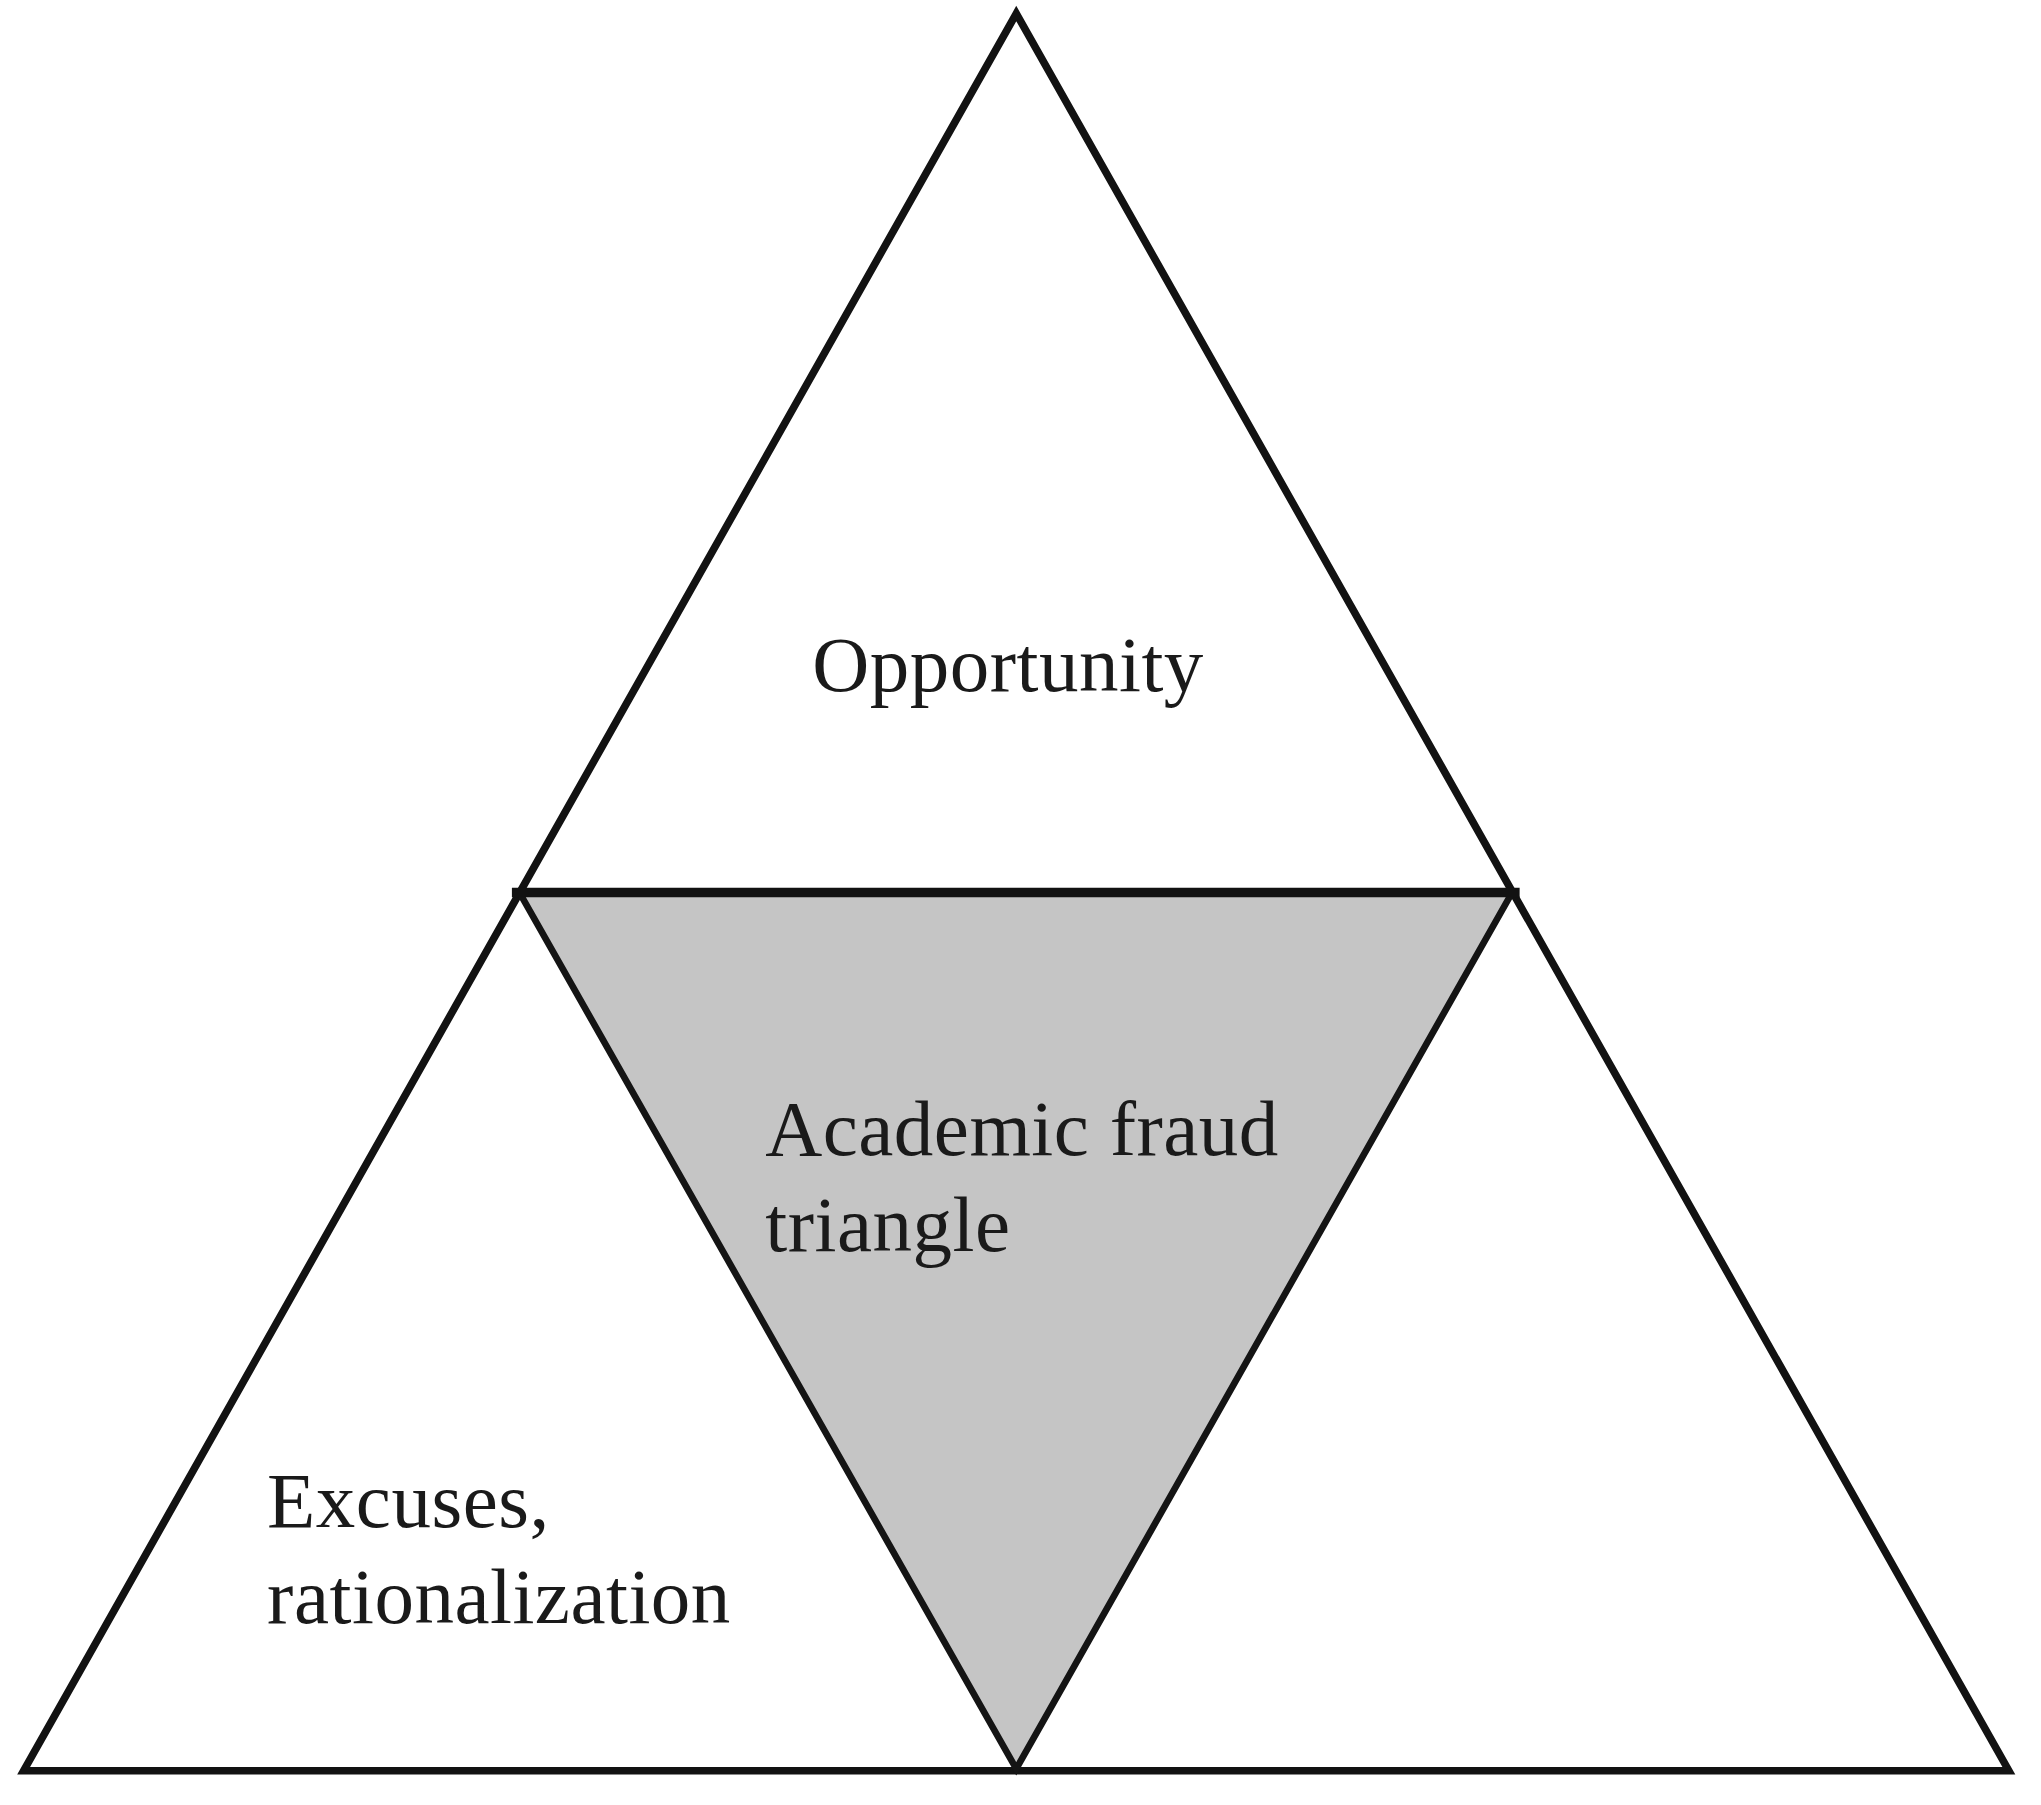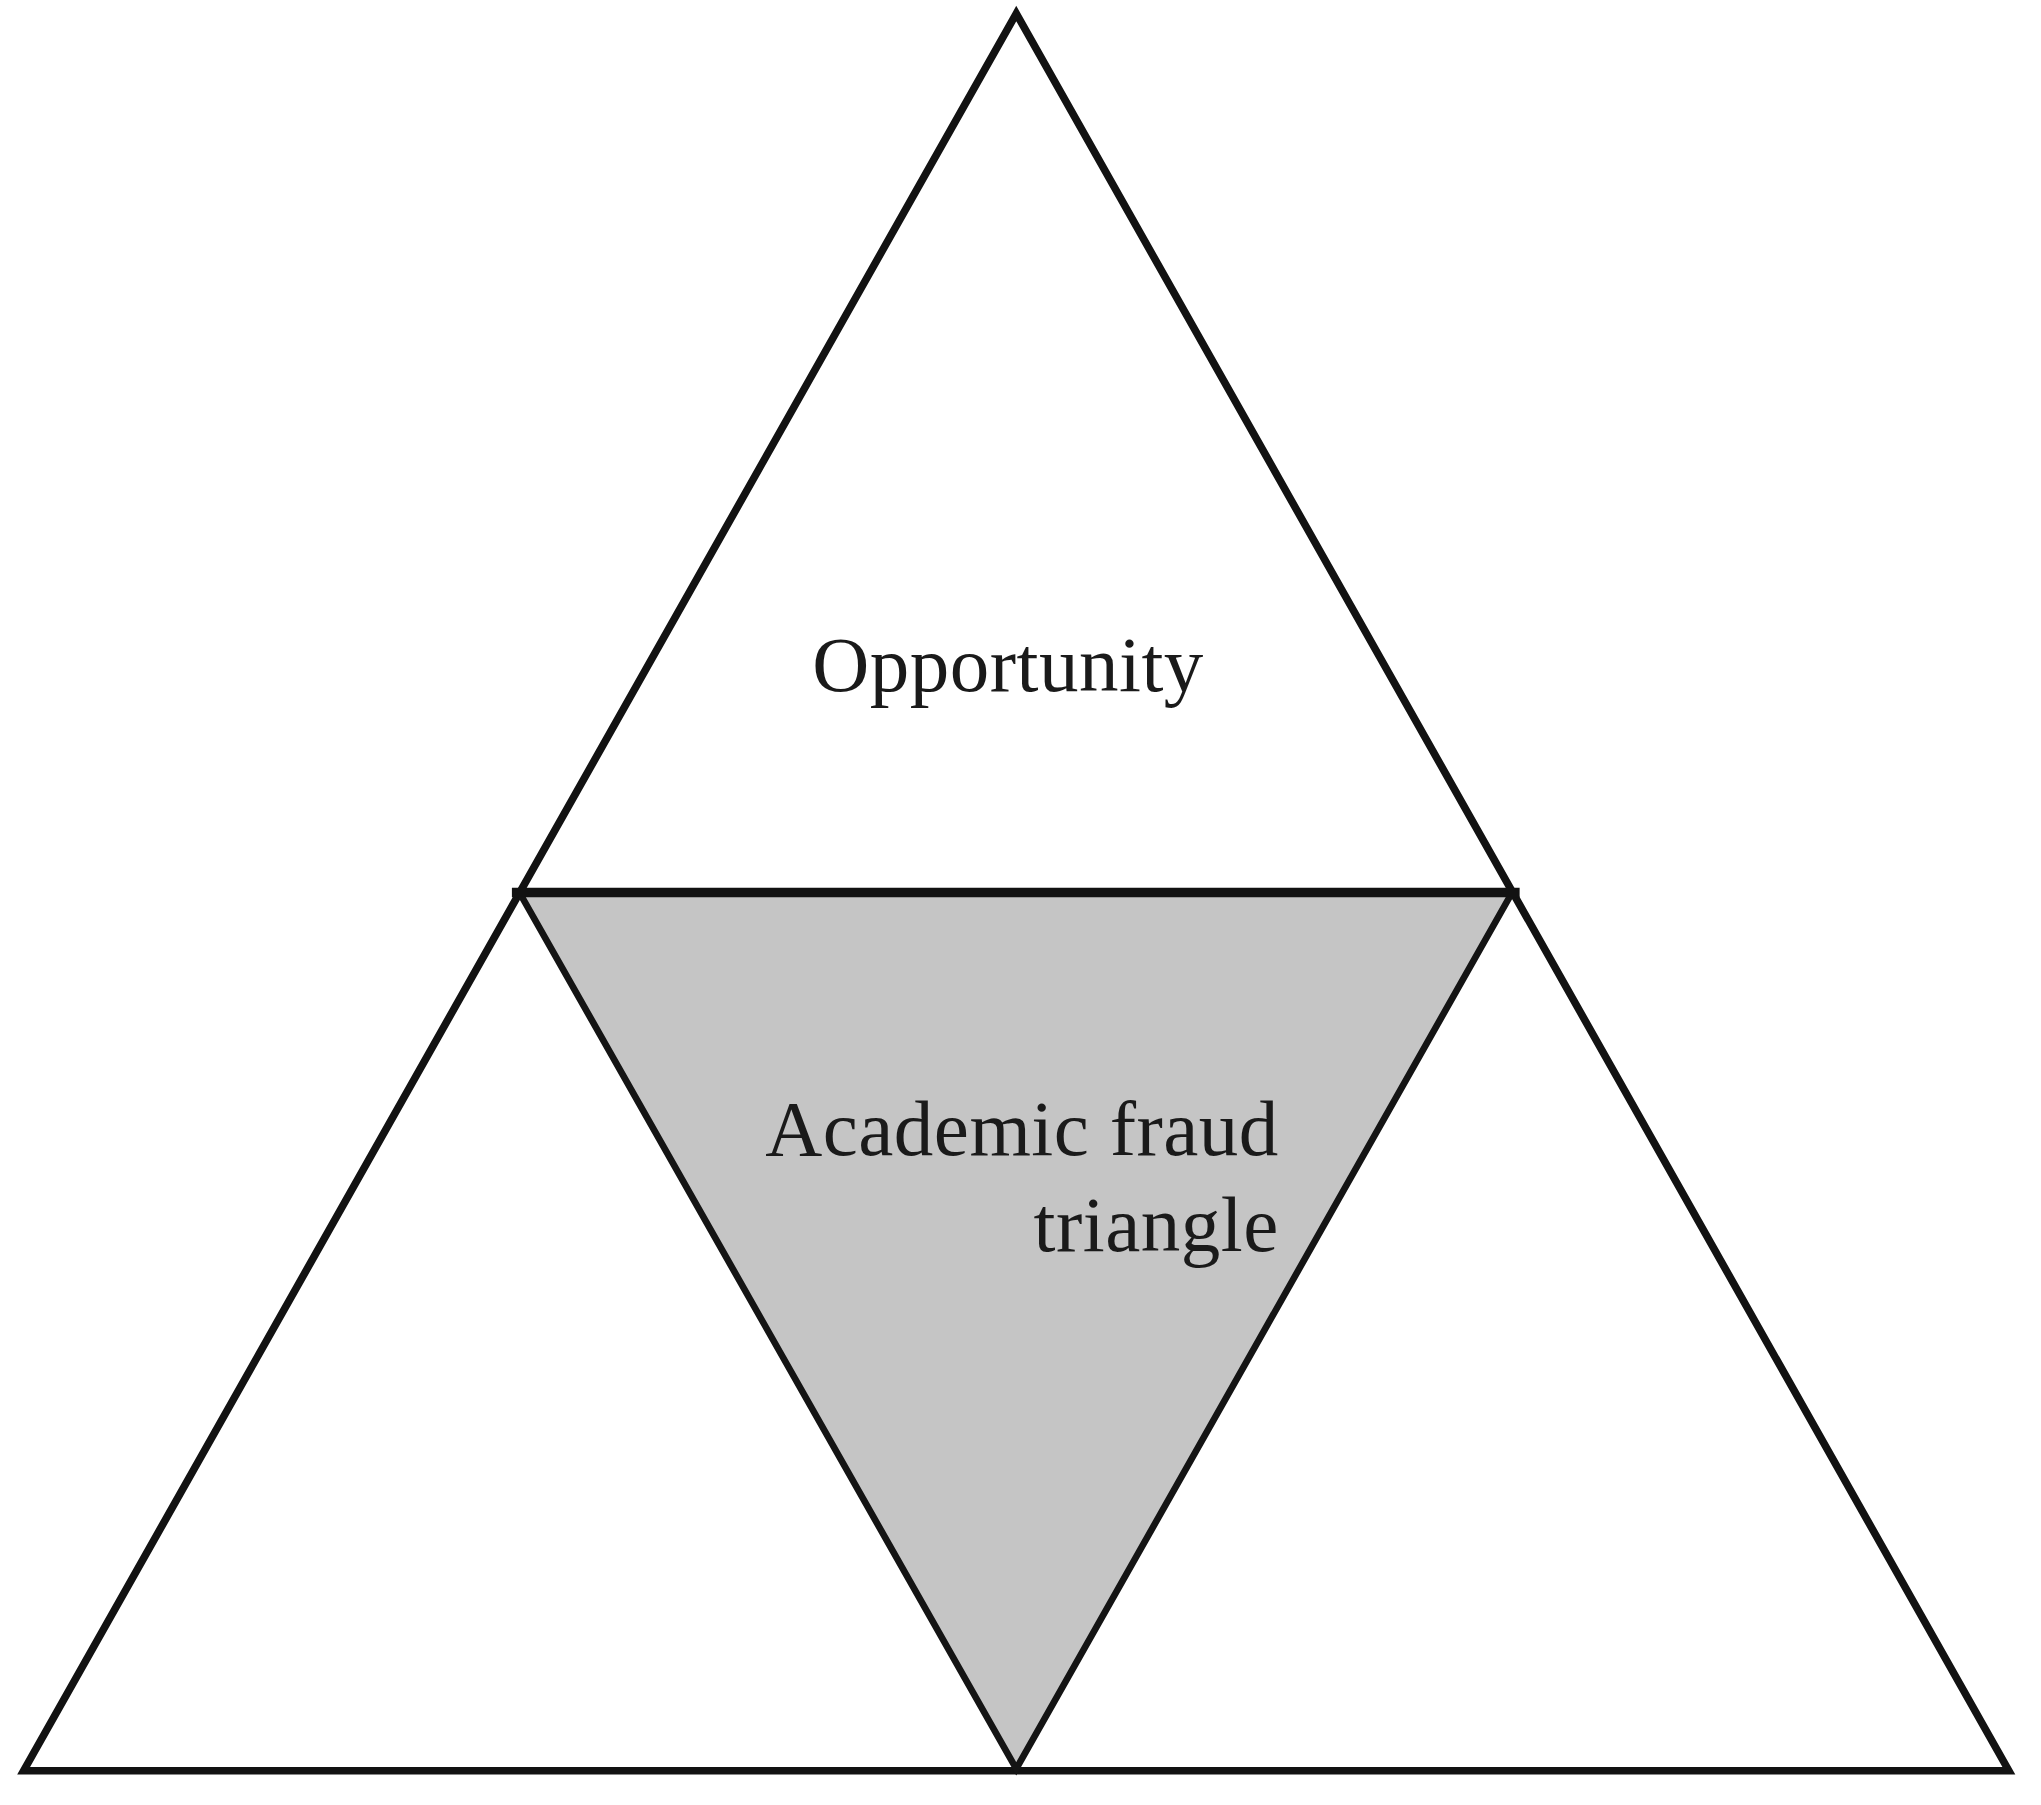--- a/index.html
+++ b/index.html
@@ -10,21 +10,21 @@
     overflow:hidden;
     font-family:"Liberation Serif","DejaVu Serif",serif;
   }
   .diagram-svg{position:absolute;left:0;top:0;width:2041px;height:1806px;}
   .outer-tri{fill:#ffffff;stroke:#121212;stroke-width:8;stroke-linejoin:miter;}
   .center-tri{fill:#c5c5c5;stroke:#141414;stroke-width:7;stroke-linejoin:miter;}
   .mid-line{stroke:#121212;stroke-width:10;}
   .label{
     position:absolute;
     transform:translate(-50%,-50%);
-    text-align:right;
+    text-align:left;
     font-size:79px;
     line-height:1.22;
     color:#1a1a1a;
     white-space:pre-line;
     letter-spacing:0.5px;
   }
   .label-top{left:1008px;top:665px;}
   .label-center{left:1022px;top:1160px;margin-top:17px;}
   .label-bottom-left{left:499px;top:1549px;}
   .label-bottom-right{left:1558px;top:1573px;}
@@ -38,16 +38,18 @@
     <polygon class="outer-tri" points="1074,14 25,1871 2123,1871"></polygon>
     <polygon class="center-tri" points="549,943 1598,943 1074,1869"></polygon>
     <line class="mid-line" x1="541" y1="943" x2="1606" y2="943"></line>
   </svg>
 
   <div class="label label-top">Opportunity</div>
 
   <div class="label label-center">Academic fraud
 triangle</div>
 
+  <div class="label label-bottom-left">Excuses,
+rationalization</div>
 
 
 </div>
 
 
 </body></html>

